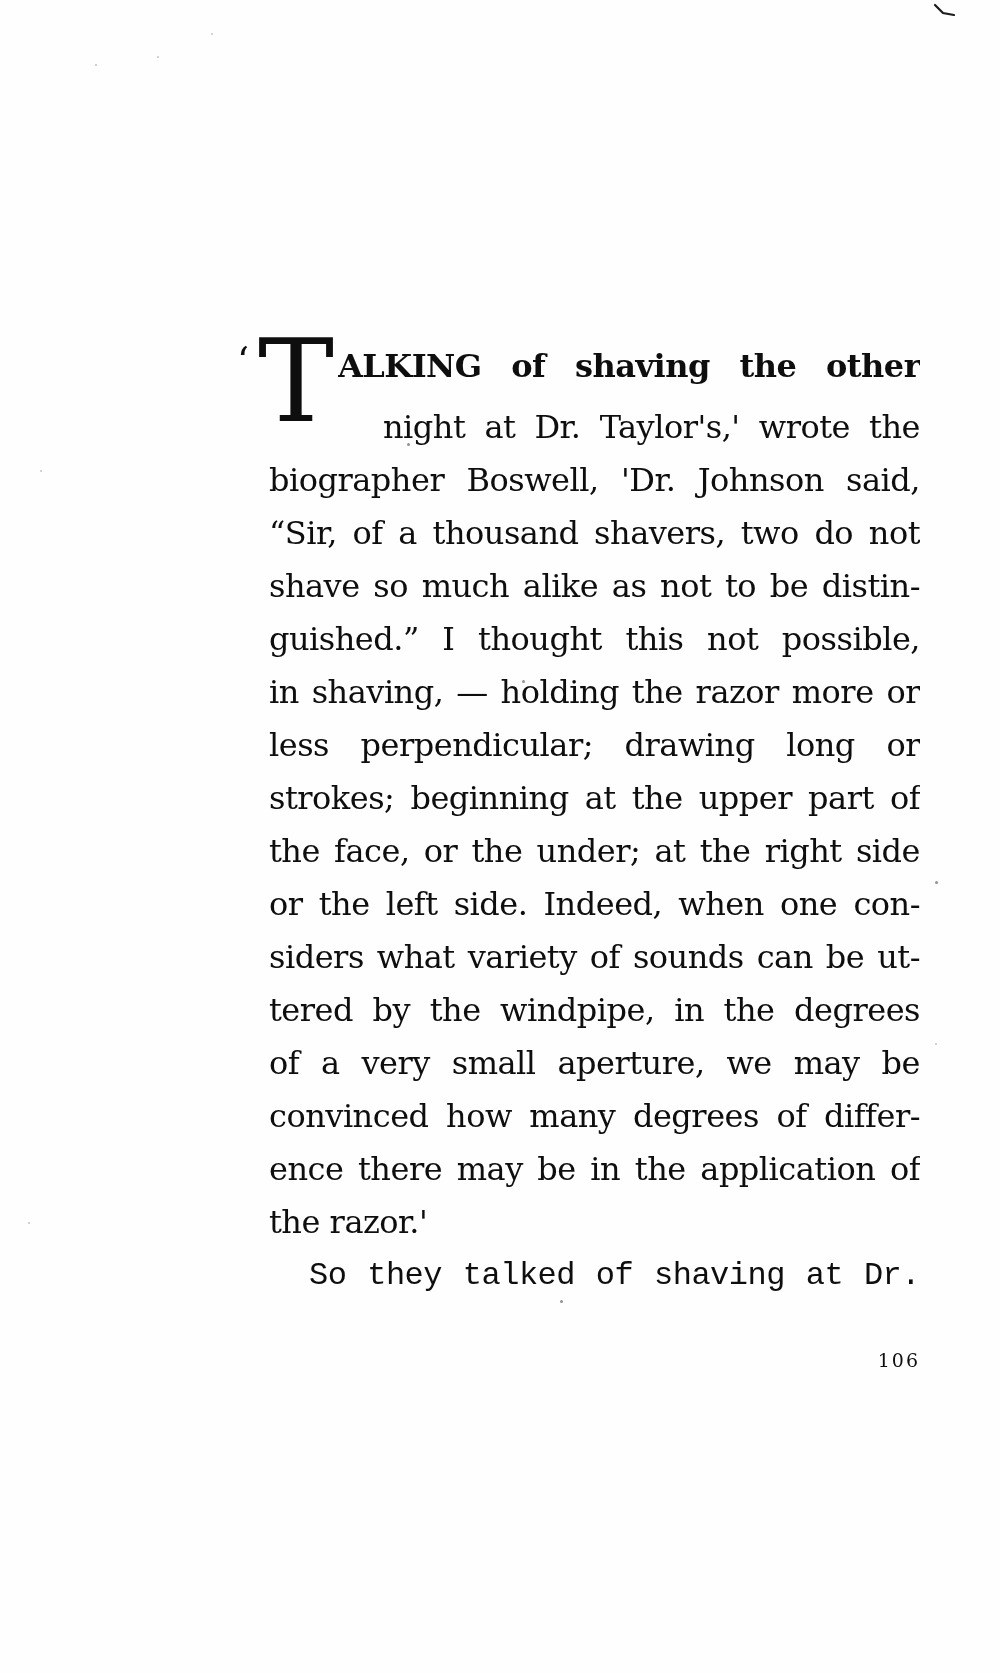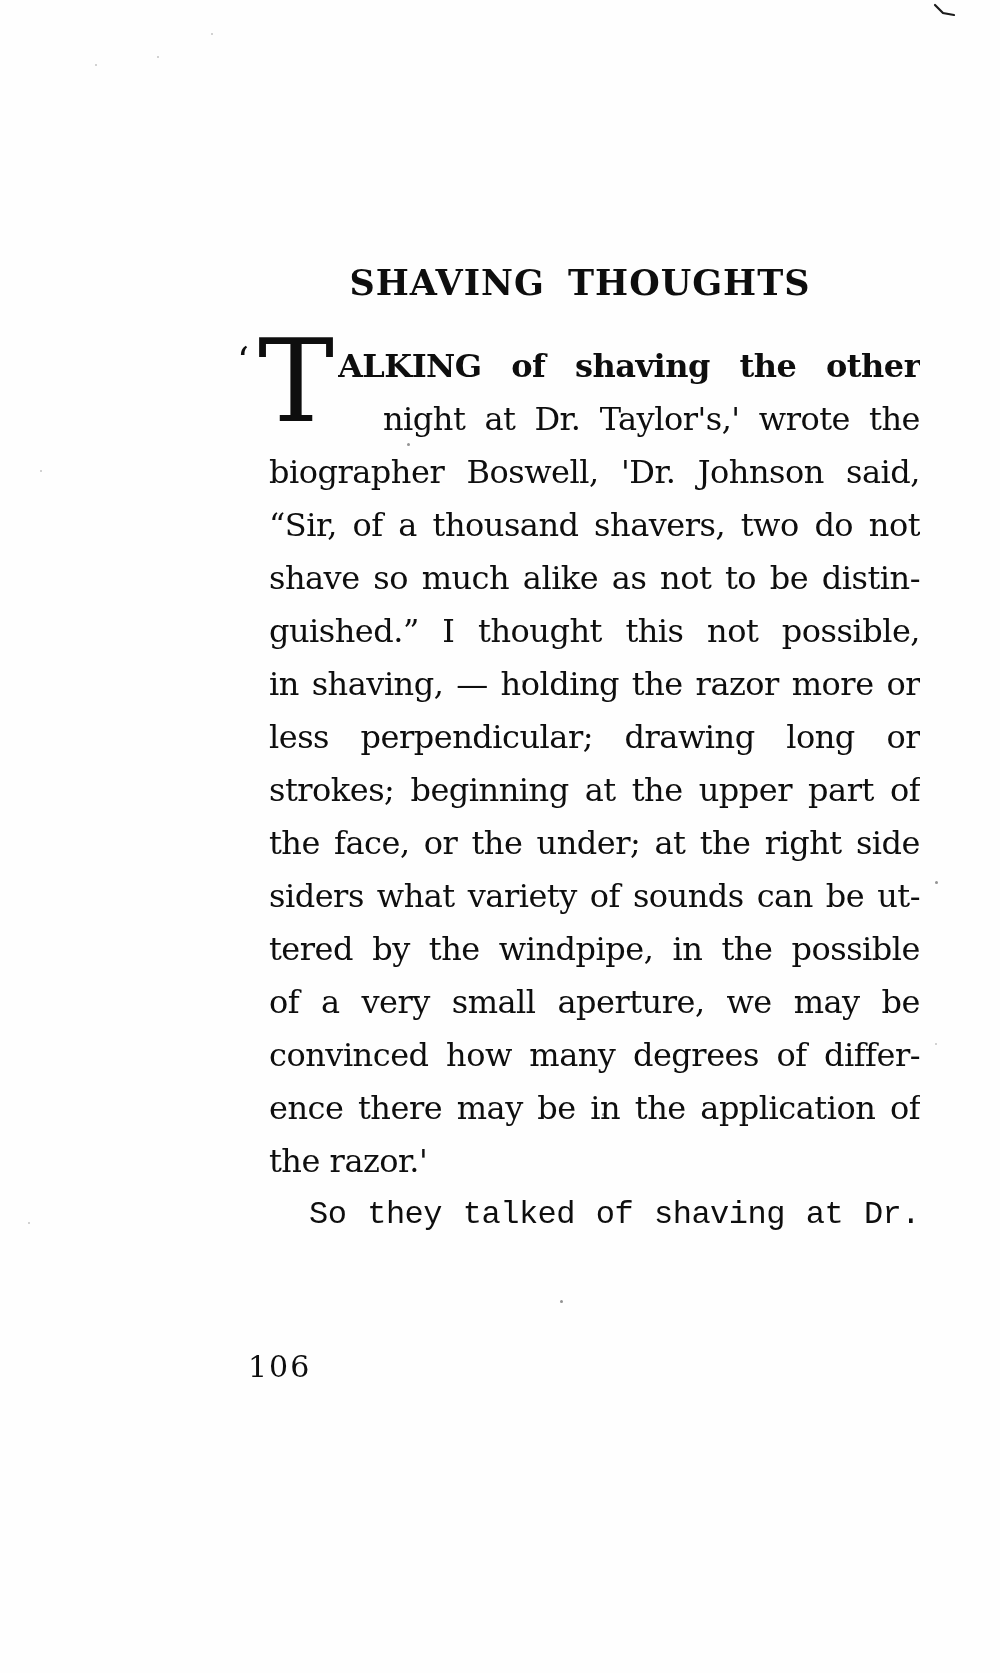--- a/index.html
+++ b/index.html
@@ -31,37 +31,37 @@
   .line{
     height:53px;line-height:53px;
     font-size:32px;
     letter-spacing:-0.5px;
     text-align:justify;
     text-align-last:justify;
     overflow:hidden;
     margin-left:29px;
   }
   .line.l0{margin-left:98px;font-weight:bold;}
-  .line.l1{margin-left:143px;}
+  .line.l1{margin-left:143px;margin-top:8px;}
   .line.no-stretch{text-align-last:left;}
   .line.p2-first{text-indent:40px;font-family:Liberation Mono, monospace;}
   .drop-quote{
     position:absolute;left:-3px;top:2px;
     font-size:38px;line-height:38px;
   }
   .drop-letter{
     position:absolute;left:18px;top:-15px;
     font-size:114px;line-height:114px;
     font-weight:500;
   }
   .page-number{
     position:absolute;
-    left:248px;top:1349px;width:680px;
-    text-align:left;
-    font-size:30px;letter-spacing:2px;
+    left:240px;top:1349px;width:680px;
+    text-align:right;
+    font-size:19px;letter-spacing:2px;
   }
   .scan-squiggle{
     position:absolute;left:932px;top:3px;width:26px;height:16px;
   }
   .speck{
     position:absolute;width:3px;height:3px;border-radius:50%;
     background:#3a3a3a;opacity:.55;
   }
   .speck.faint{opacity:.3;width:2px;height:2px;}
 </style>
@@ -79,39 +79,39 @@
   <i class="speck faint" style="left:211px;top:33px;"></i>
   <i class="speck faint" style="left:40px;top:470px;"></i>
   <i class="speck" style="left:407px;top:443px;"></i>
   <i class="speck" style="left:522px;top:680px;"></i>
   <i class="speck" style="left:935px;top:881px;"></i>
   <i class="speck faint" style="left:935px;top:1043px;"></i>
   <i class="speck" style="left:602px;top:1113px;"></i>
   <i class="speck faint" style="left:28px;top:1222px;"></i>
   <i class="speck" style="left:560px;top:1300px;"></i>
 
-  <div class="book-title">SHAVING THOUGHTS</div>
 
   <div class="textblock">
     <span class="drop-quote">‘</span>
     <span class="drop-letter">T</span>
 
     <div>
       <div class="line l0">ALKING of shaving the other</div>
       <div class="line l1">night at Dr. Taylor's,' wrote the</div>
       <div class="line">biographer Boswell, 'Dr. Johnson said,</div>
       <div class="line">“Sir, of a thousand shavers, two do not</div>
       <div class="line">shave so much alike as not to be distin-</div>
       <div class="line">guished.”  I thought this not possible,</div>
       <div class="line">in shaving, — holding the razor more or</div>
       <div class="line">less perpendicular; drawing long or short</div>
       <div class="line">strokes; beginning at the upper part of</div>
       <div class="line">the face, or the under; at the right side</div>
+      <div class="line">or the left side.  Indeed, when one con-</div>
       <div class="line">siders what variety of sounds can be ut-</div>
-      <div class="line">tered by the windpipe, in the possible</div>
+      <div class="line">tered by the windpipe, in the degrees</div>
       <div class="line">of a very small aperture, we may be</div>
       <div class="line">convinced how many degrees of differ-</div>
       <div class="line">ence there may be in the application of</div>
       <div class="line no-stretch">the razor.'</div>
     </div>
 
     <div>
       <div class="line p2-first">So they talked of shaving at Dr. Tay-</div>
     </div>
   </div>

